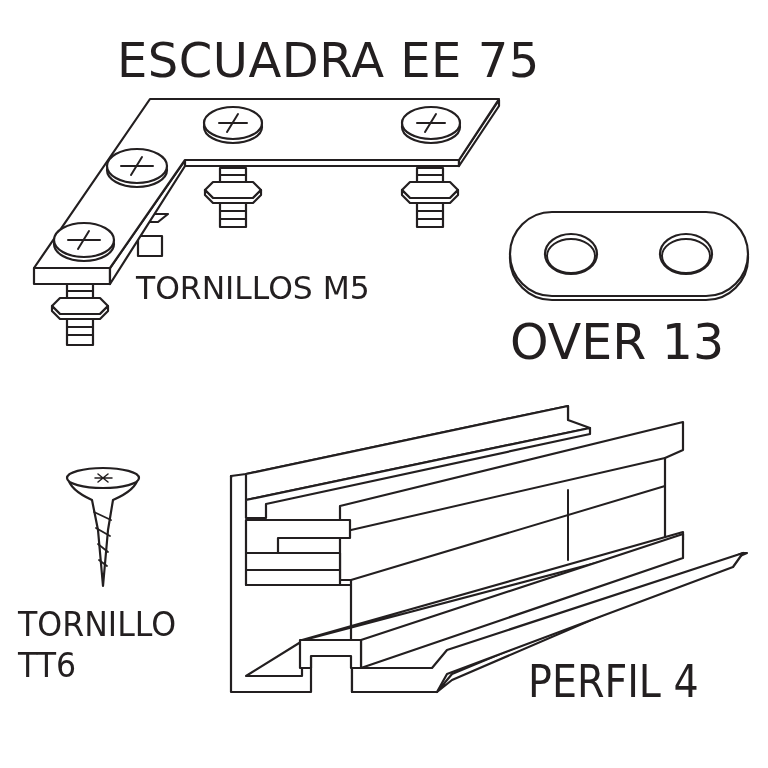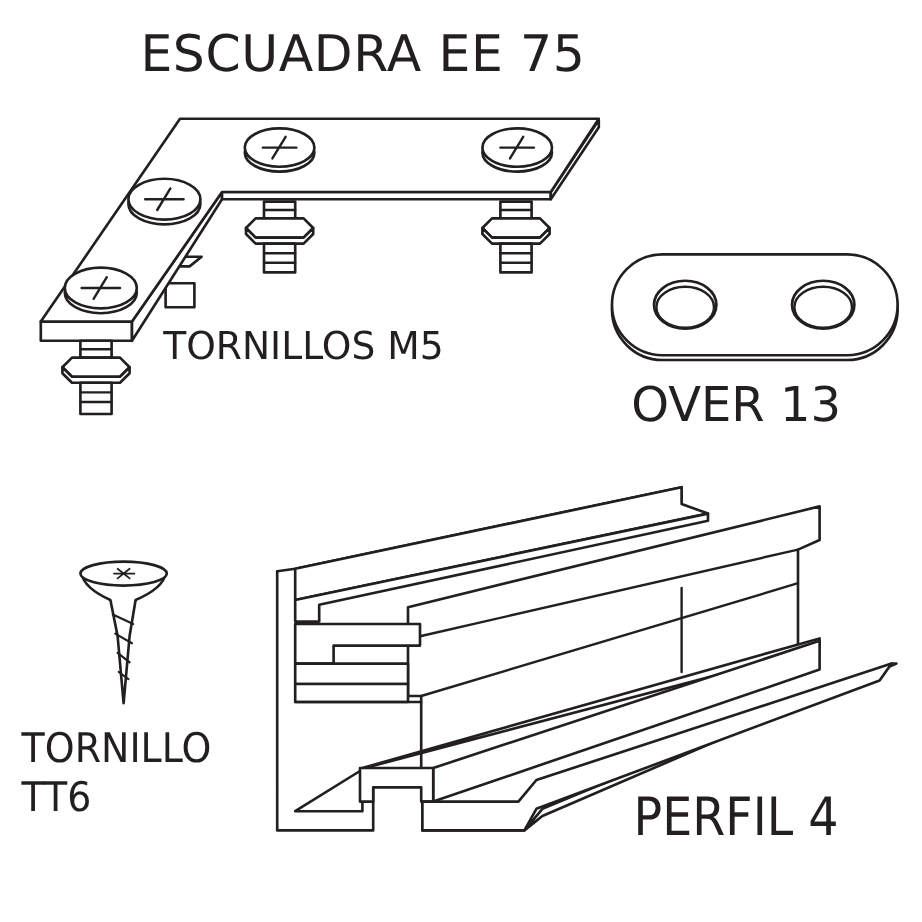--- a/index.html
+++ b/index.html
@@ -1,20 +1,20 @@
 <!DOCTYPE html>
 <html><head>
   <meta charset="utf-8">
   <style>
     html, body { margin: 0; padding: 0; background: #ffffff; }
     body { width: 768px; height: 768px; position: relative; overflow: hidden; font-family: "DejaVu Sans", sans-serif; color: #231f20; }
     .label { position: absolute; white-space: nowrap; color: #231f20; font-family: "DejaVu Sans", sans-serif; line-height: 1; }
-    #title { left: 117px; top: 24px; font-size: 42px; letter-spacing: 0.5px; }
+    #title { left: 117px; top: 36px; font-size: 48px; letter-spacing: 0.5px; }
     #m5 { left: 136px; top: 272px; font-size: 32px; transform: scaleX(0.98); transform-origin: left; }
-    #over { left: 526px; top: 318px; font-size: 40px; }
+    #over { left: 510px; top: 318px; font-size: 49px; }
     #tt6a { left: 18px; top: 607px; font-size: 34px; transform: scaleX(0.93); transform-origin: left; }
     #tt6b { left: 18px; top: 648px; font-size: 34px; transform: scaleX(0.93); transform-origin: left; }
     #perfil { left: 528px; top: 660px; font-size: 44px; transform: scaleX(0.9); transform-origin: left; }
     svg { position: absolute; left: 0; top: 0; }
     .s { fill: #fff; stroke: #231f20; stroke-width: 2.2; stroke-linejoin: round; stroke-linecap: round; }
     .t { fill: none; stroke: #231f20; stroke-width: 2; stroke-linecap: round; stroke-linejoin: round; }
   </style>
 </head>
 <body>
 

